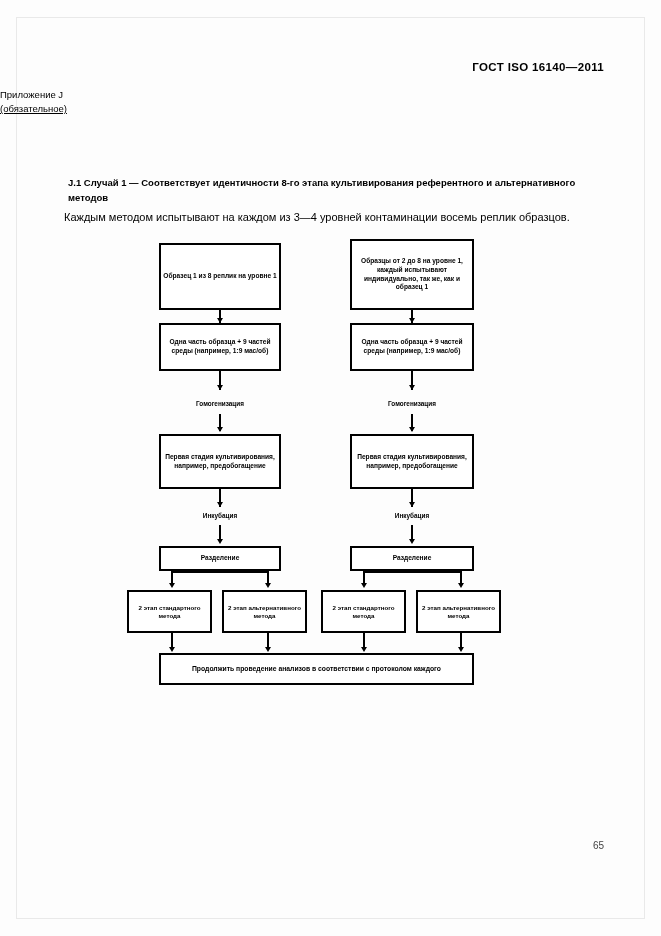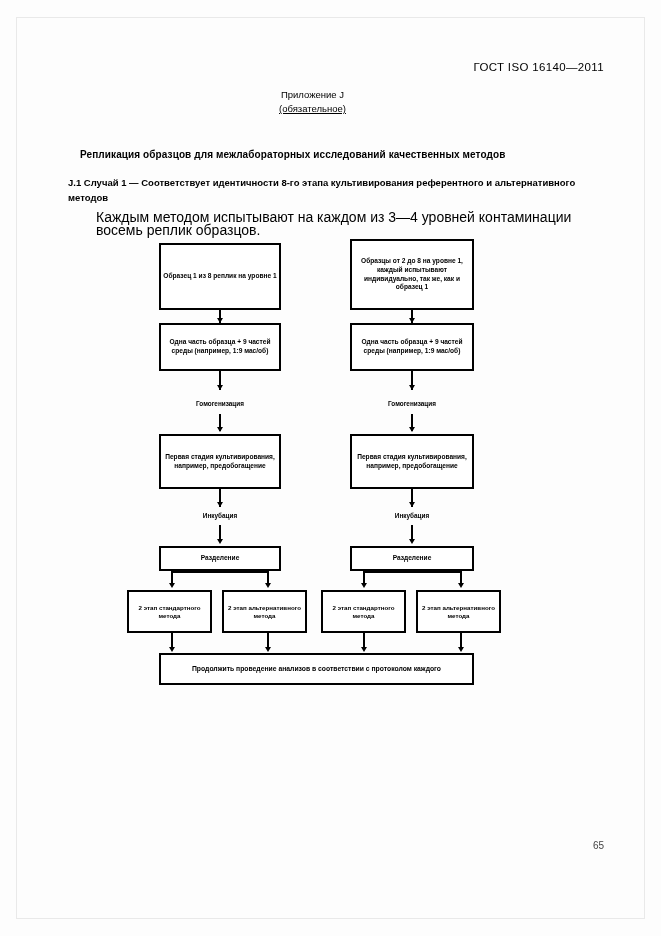--- a/index.html
+++ b/index.html
@@ -30,31 +30,30 @@
     box-sizing: border-box;
     pointer-events: none;
   }
 
   
   .doc-header {
     position: absolute;
     right: 57px;
     top: 61px;
     font-size: 11.5px;
-    font-weight: normal;
+    font-weight: bold;
     letter-spacing: 0.35px;
     white-space: nowrap;
   }
 
   .annex-block {
     position: absolute;
     left: 0;
     top: 88px;
     width: 625px;
-    text-align: center;
     font-size: 9.5px;
     line-height: 14px;
   }
   .annex-block .l1 { font-weight: normal; }
   .annex-block .l2 { font-weight: normal; text-decoration: underline; }
 
   .annex-title {
     position: absolute;
     left: 80px;
     top: 149px;
@@ -69,24 +68,24 @@
     left: 68px;
     top: 175px;
     width: 530px;
     font-size: 9.5px;
     font-weight: bold;
     line-height: 15px;
   }
 
   .intro {
     position: absolute;
-    left: 96px;
+    left: 64px;
     top: 211px;
     width: 520px;
-    font-size: 14px;
+    font-size: 11px;
     line-height: 13px;
   }
 
   .page-number {
     position: absolute;
     right: 57px;
     top: 840px;
     font-size: 10px;
     color: #444;
   }
@@ -146,21 +145,20 @@
 
   <div class="page-frame"></div>
 
   <div class="doc-header">ГОСТ ISO 16140—2011</div>
 
   <div class="annex-block">
     <div class="l1">Приложение J</div>
     <div class="l2">(обязательное)</div>
   </div>
 
-  <div class="annex-title">Репликация образцов для межлабораторных исследований качественных методов</div>
 
   <div class="clause">J.1  Случай 1 — Соответствует идентичности 8-го этапа культивирования референтного и альтернативного методов</div>
 
   <div class="intro">Каждым методом испытывают на каждом из 3—4  уровней контаминации восемь реплик образцов.</div>
 
   <div class="flow">
 
     <div class="node" style="left:159px; top:243px; width:122px; height:67px;">Образец 1 из 8 реплик на уровне 1</div>
 
     <div class="conn vline" style="left:219px; top:310px; height:13px;"></div>

